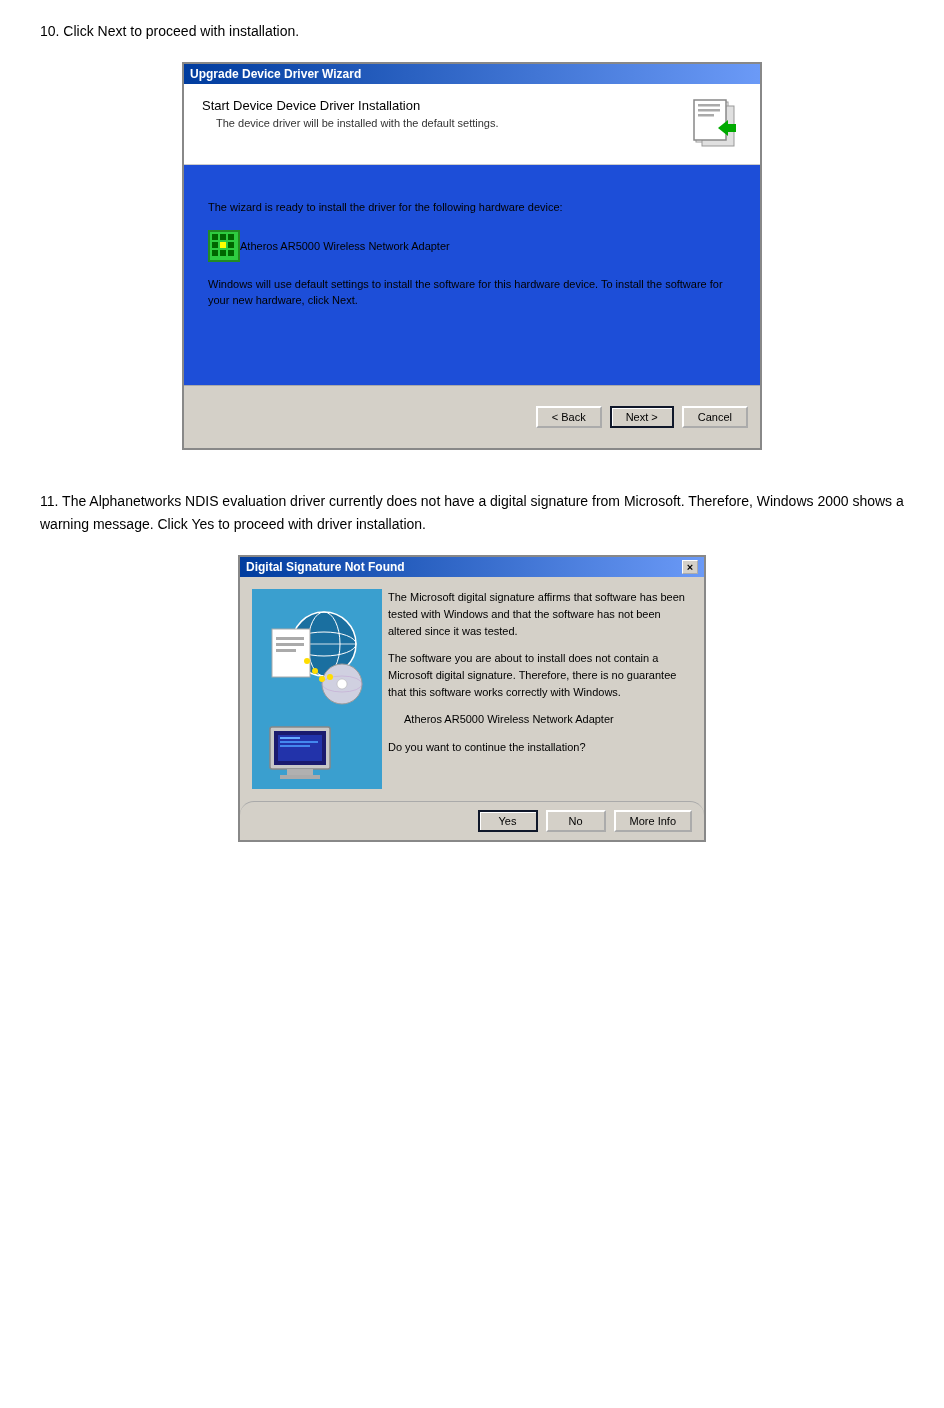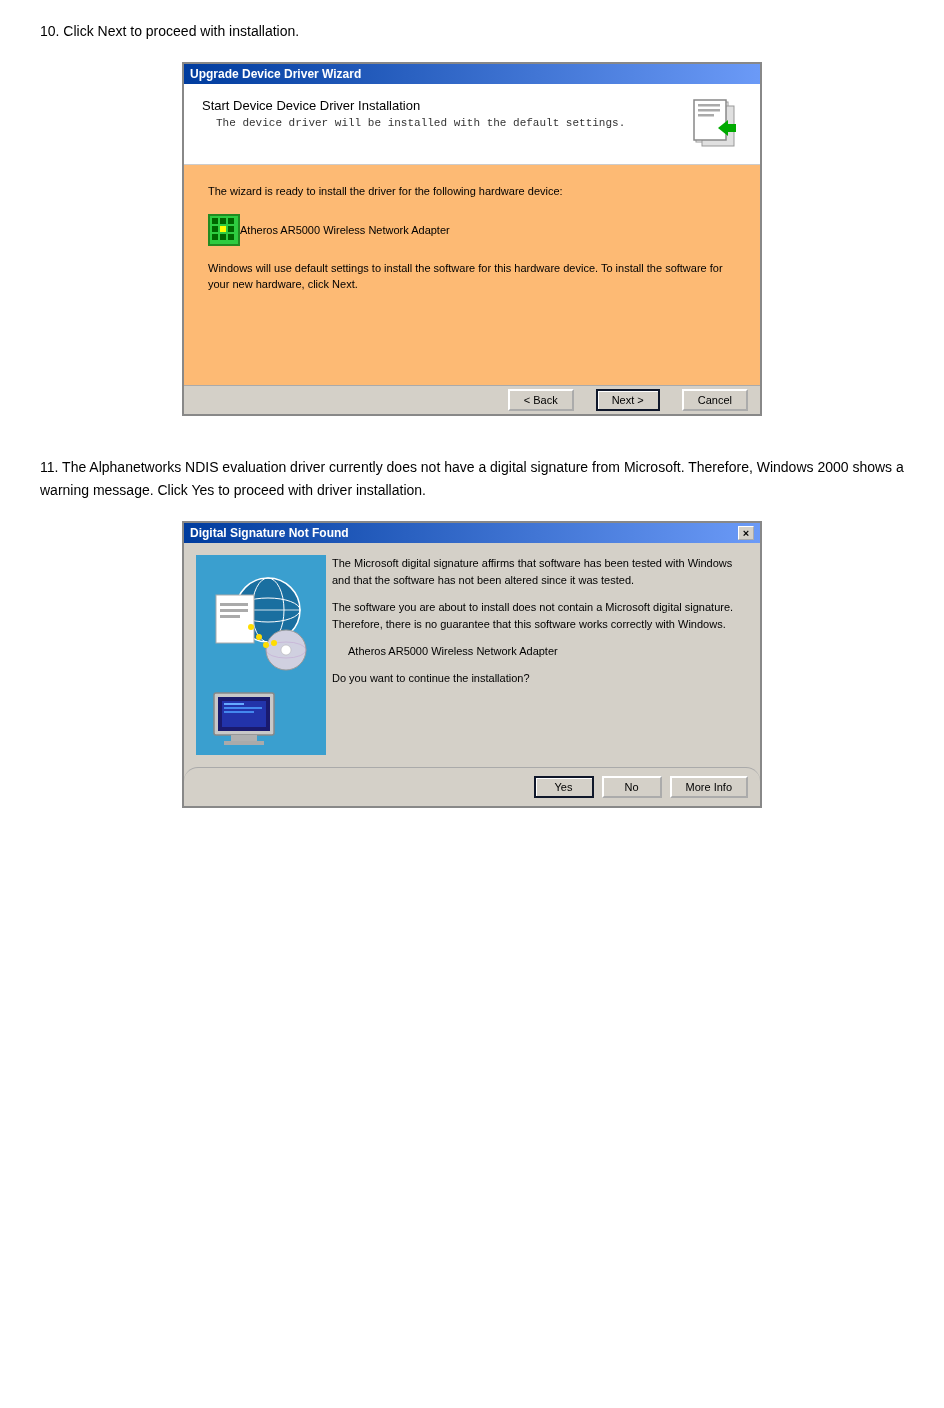--- a/index.html
+++ b/index.html
@@ -50,27 +50,26 @@
     .wizard-header-text h2 {
       font-size: 13px;
       font-weight: normal;
       margin-bottom: 4px;
     }
 
     .wizard-header-text p {
       font-size: 11px;
       color: #333;
       margin-left: 14px;
-      font-family: Liberation Mono, monospace;
     }
 
     .wizard-content {
-      padding: 18px 24px;
+      padding: 34px 24px;
       min-height: 220px;
-      background: #fdba74;
+      background: #1d4ed8;
     }
 
     .wizard-content p {
       font-size: 11px;
       margin-bottom: 14px;
       line-height: 1.5;
     }
 
     .device-row {
       display: flex;
@@ -78,45 +77,45 @@
       margin: 8px 0 14px 0;
     }
 
     .device-name {
       font-size: 11px;
     }
 
     .wizard-footer {
       border-top: 1px solid #aaa;
       background: #d4d0c8;
-      padding: 3px 12px;
+      padding: 20px 12px;
       display: flex;
       justify-content: flex-end;
-      gap: 22px;
+      gap: 8px;
     }
 
     .win-btn {
       background: #d4d0c8;
       border: 2px outset #fff;
       font-size: 11px;
       padding: 3px 14px;
       cursor: pointer;
       min-width: 60px;
     }
 
     .win-btn.default {
       border: 2px solid #0f172a;
       box-shadow: 1px 1px 0 #fff inset;
     }
 
     
     .sig-dialog {
       border: 2px solid #888;
       background: #d4d0c8;
-      width: 580px;
+      width: 468px;
       margin: 0 auto 60px auto;
       font-family: 'MS Sans Serif', Arial, sans-serif;
       font-size: 11px;
     }
 
     .sig-titlebar {
       background: linear-gradient(to right, #003c9e, #6b9af7);
       color: #fff;
       font-weight: bold;
       font-size: 12px;

